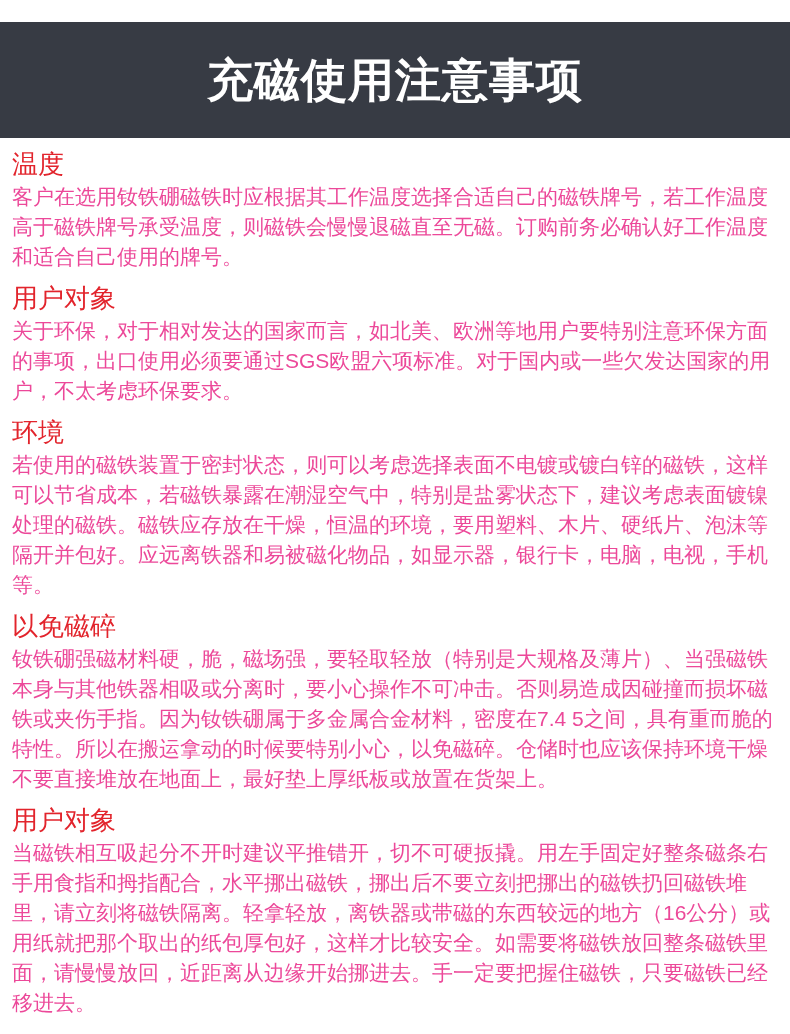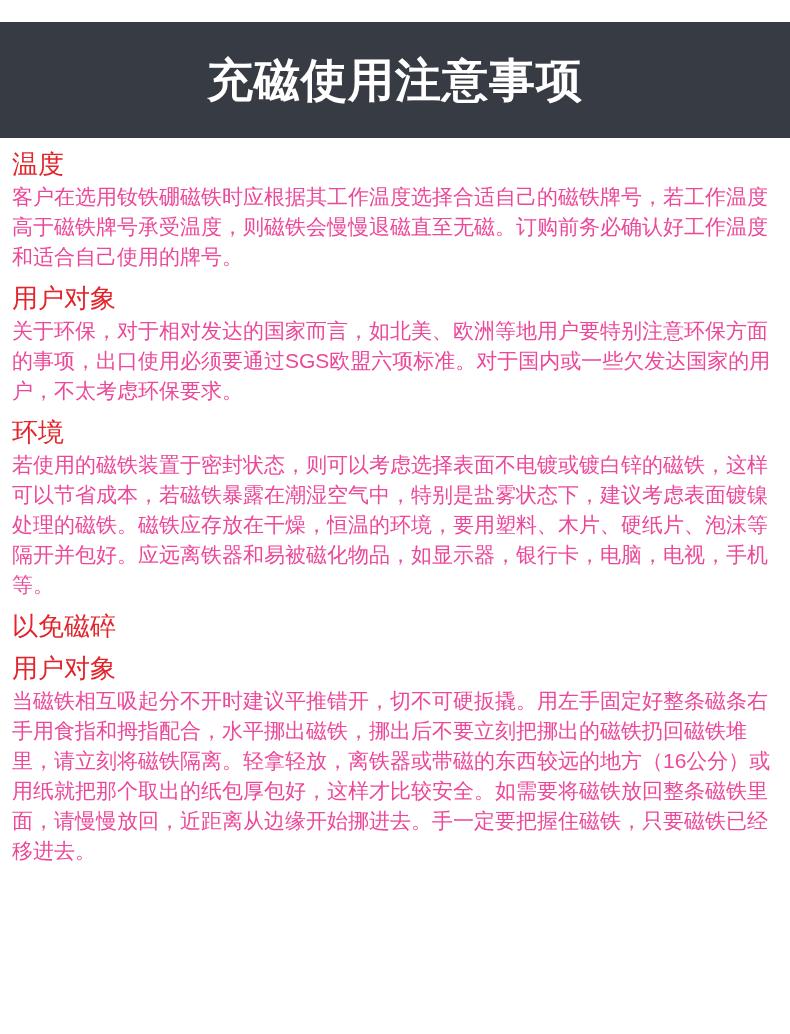--- a/index.html
+++ b/index.html
@@ -70,20 +70,21 @@
       <p>关于环保，对于相对发达的国家而言，如北美、欧洲等地用户要特别注意环保方面的事项，出口使用必须要通过SGS欧盟六项标准。对于国内或一些欠发达国家的用户，不太考虑环保要求。</p>
     </section>
 
     <section class="section">
       <h2>环境</h2>
       <p>若使用的磁铁装置于密封状态，则可以考虑选择表面不电镀或镀白锌的磁铁，这样可以节省成本，若磁铁暴露在潮湿空气中，特别是盐雾状态下，建议考虑表面镀镍处理的磁铁。磁铁应存放在干燥，恒温的环境，要用塑料、木片、硬纸片、泡沫等隔开并包好。应远离铁器和易被磁化物品，如显示器，银行卡，电脑，电视，手机等。</p>
     </section>
 
     <section class="section">
       <h2>以免磁碎</h2>
+      <p>钕铁硼强磁材料硬，脆，磁场强，要轻取轻放（特别是大规格及薄片）、当强磁铁本身与其他铁器相吸或分离时，要小心操作不可冲击。否则易造成因碰撞而损坏磁铁或夹伤手指。因为钕铁硼属于多金属合金材料，密度在7.4 5之间，具有重而脆的特性。所以在搬运拿动的时候要特别小心，以免磁碎。仓储时也应该保持环境干燥不要直接堆放在地面上，最好垫上厚纸板或放置在货架上。</p>
     </section>
 
     <section class="section">
       <h2>用户对象</h2>
       <p>当磁铁相互吸起分不开时建议平推错开，切不可硬扳撬。用左手固定好整条磁条右手用食指和拇指配合，水平挪出磁铁，挪出后不要立刻把挪出的磁铁扔回磁铁堆里，请立刻将磁铁隔离。轻拿轻放，离铁器或带磁的东西较远的地方（16公分）或用纸就把那个取出的纸包厚包好，这样才比较安全。如需要将磁铁放回整条磁铁里面，请慢慢放回，近距离从边缘开始挪进去。手一定要把握住磁铁，只要磁铁已经移进去。</p>
     </section>
 
   </main>
 
 </div>

